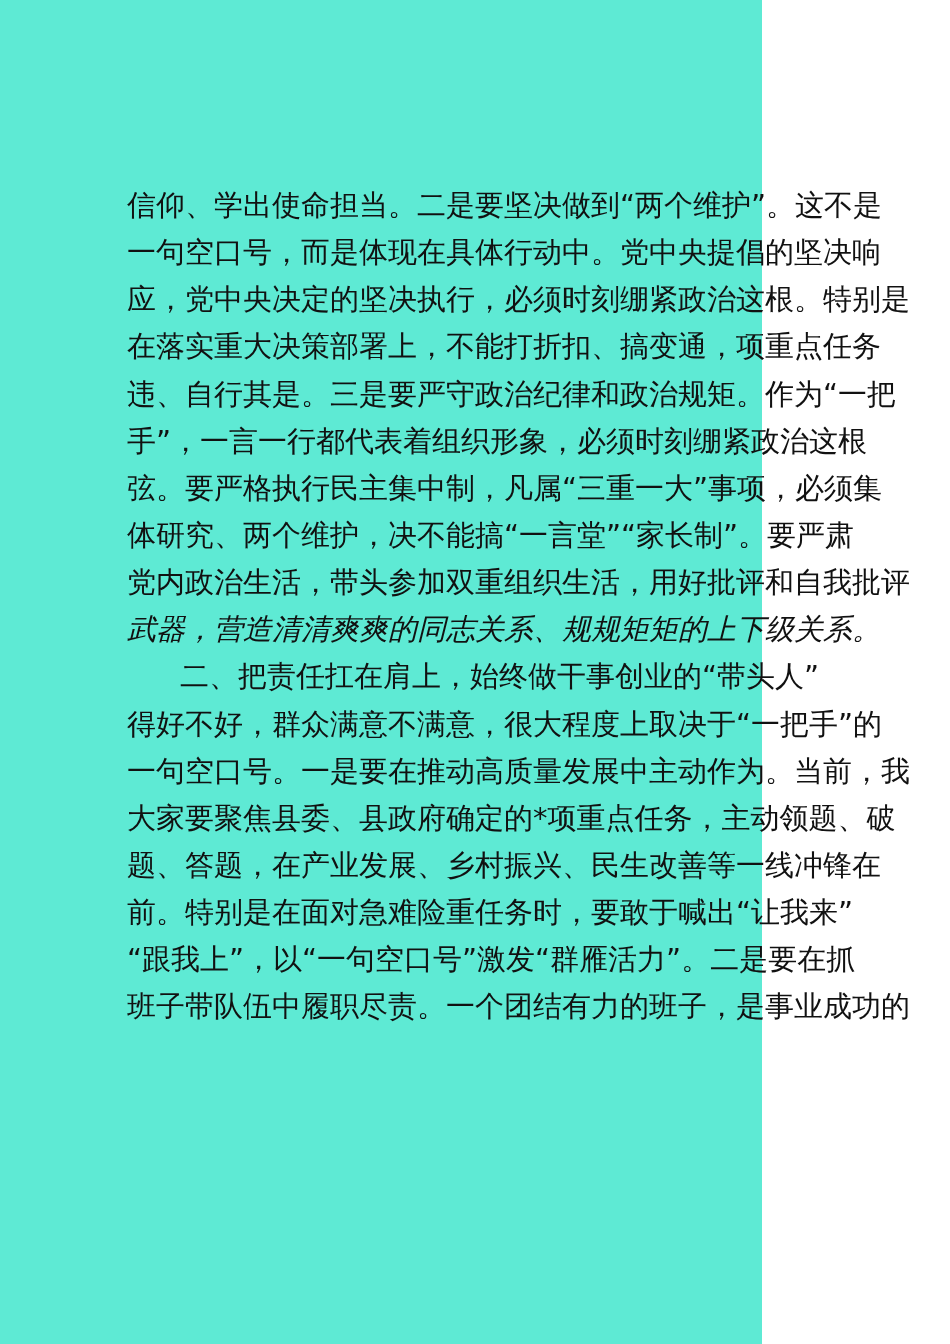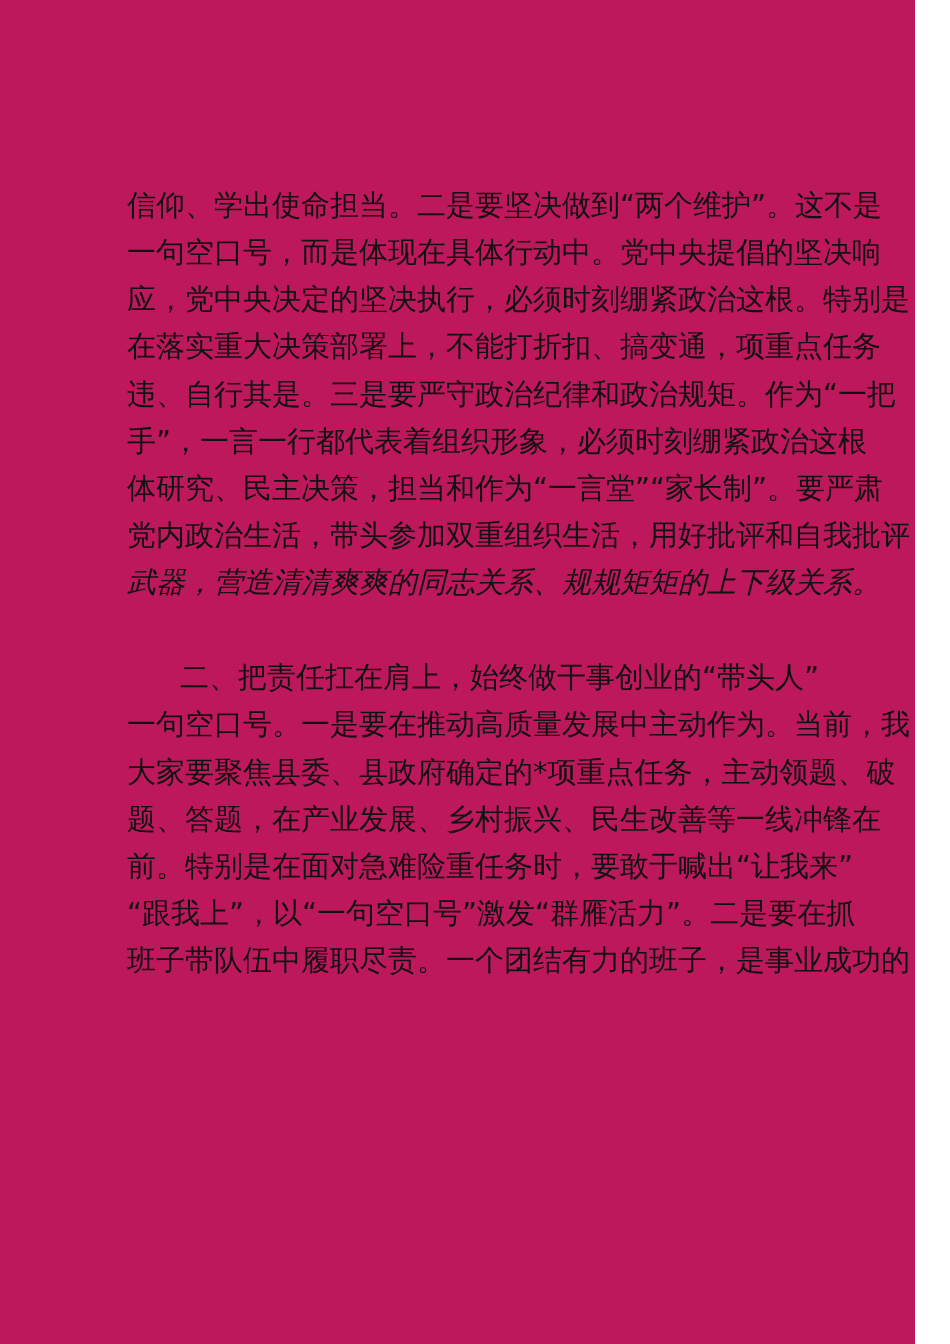--- a/index.html
+++ b/index.html
@@ -10,23 +10,23 @@
     body {
       width: 950px;
       height: 1344px;
       overflow: hidden;
       position: relative;
     }
     .page {
       position: absolute;
       left: 0;
       top: 0;
-      width: 915px;
+      width: 762px;
       height: 1344px;
-      background: #be185d;
+      background: #5eead4;
     }
     .content {
       position: absolute;
       left: 127px;
       top: 182px;
       width: 706px;
       color: #111111;
       font-family: "DejaVu Sans", "Liberation Sans", sans-serif;
       font-size: 29px;
       line-height: 47.15px;
@@ -40,43 +40,44 @@
     }
     .line.last {
       text-align-last: left;
       font-style: italic;
     }
     .line.indent {
       padding-left: 53px;
     }
     .line.heading {
       text-align-last: left;
-      margin-top: 48px;
     }
   </style>
 </head>
 <body>
 
 <div class="page">
   <div class="content">
     <div>
       <span class="line">信仰、学出使命担当。二是要坚决做到“两个维护”。这不是</span>
       <span class="line">一句空口号，而是体现在具体行动中。党中央提倡的坚决响</span>
       <span class="line">应，党中央决定的坚决执行，必须时刻绷紧政治这根。特别是</span>
       <span class="line">在落实重大决策部署上，不能打折扣、搞变通，项重点任务</span>
       <span class="line">违、自行其是。三是要严守政治纪律和政治规矩。作为“一把</span>
       <span class="line">手”，一言一行都代表着组织形象，必须时刻绷紧政治这根</span>
-      <span class="line">体研究、民主决策，担当和作为“一言堂”“家长制”。要严肃</span>
+      <span class="line">弦。要严格执行民主集中制，凡属“三重一大”事项，必须集</span>
+      <span class="line">体研究、两个维护，决不能搞“一言堂”“家长制”。要严肃</span>
       <span class="line">党内政治生活，带头参加双重组织生活，用好批评和自我批评</span>
       <span class="line last">武器，营造清清爽爽的同志关系、规规矩矩的上下级关系。</span>
     </div>
 
     <span class="line indent heading">二、把责任扛在肩上，始终做干事创业的“带头人”</span>
 
     <div>
+      <span class="line">得好不好，群众满意不满意，很大程度上取决于“一把手”的</span>
       <span class="line">一句空口号。一是要在推动高质量发展中主动作为。当前，我</span>
       <span class="line">大家要聚焦县委、县政府确定的*项重点任务，主动领题、破</span>
       <span class="line">题、答题，在产业发展、乡村振兴、民生改善等一线冲锋在</span>
       <span class="line">前。特别是在面对急难险重任务时，要敢于喊出“让我来”</span>
       <span class="line">“跟我上”，以“一句空口号”激发“群雁活力”。二是要在抓</span>
       <span class="line">班子带队伍中履职尽责。一个团结有力的班子，是事业成功的</span>
     </div>
   </div>
 </div>
 

